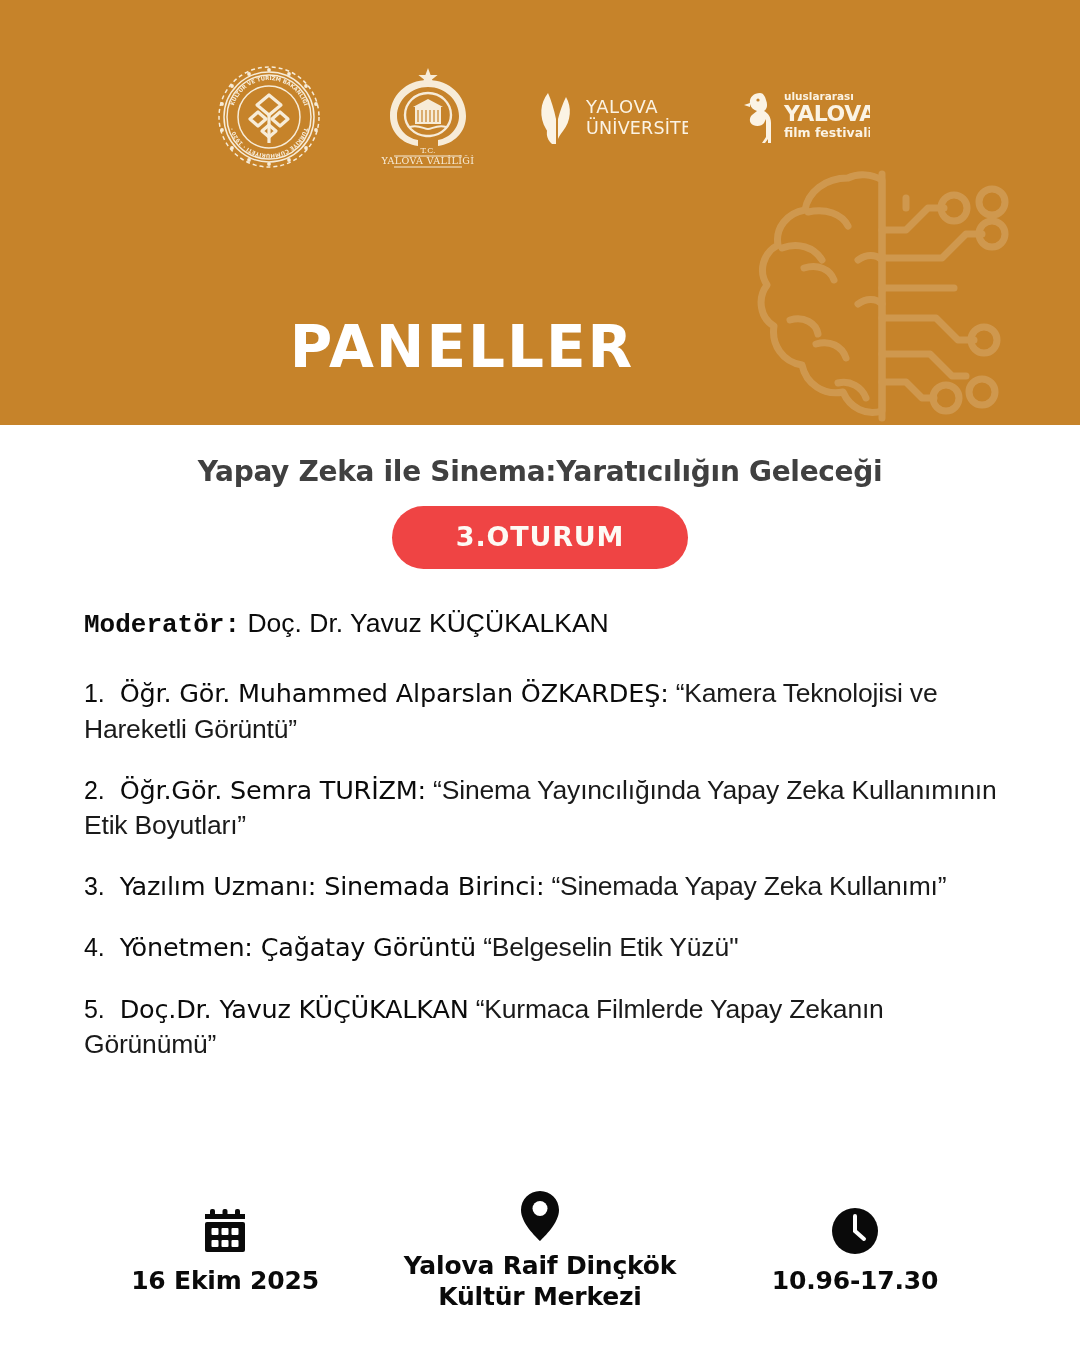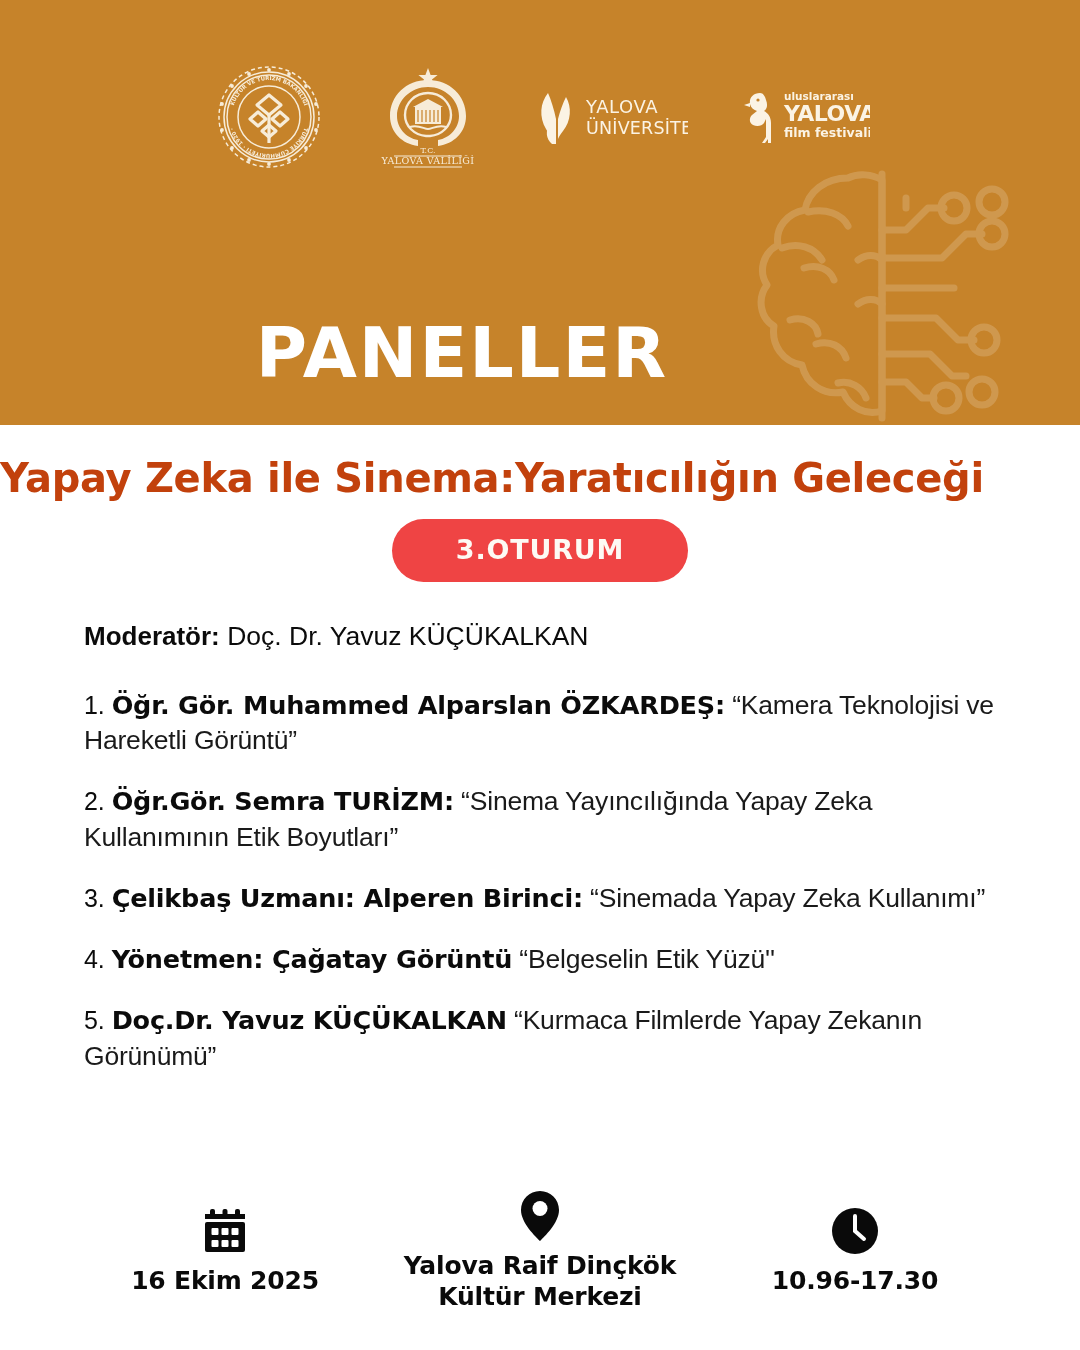--- a/index.html
+++ b/index.html
@@ -56,34 +56,34 @@
   .logo-festival { width: 130px; height: 60px; }
 
   .paneller-title {
     position: absolute;
     left: 0;
     top: 318px;
     width: 924px;
     text-align: center;
     color: #ffffff;
     font-family: "DejaVu Sans", sans-serif;
-    font-size: 70px;
+    font-size: 58px;
     font-weight: bold;
     letter-spacing: 2px;
     line-height: 1;
   }
 
   
   .subtitle {
     margin-top: 30px;
-    text-align: left;
+    text-align: center;
     font-family: "DejaVu Sans", sans-serif;
-    font-size: 40px;
+    font-size: 28px;
     font-weight: bold;
-    color: #c2410c;
+    color: #404040;
     letter-spacing: -0.3px;
   }
 
   .pill-wrap {
     display: flex;
     justify-content: center;
     margin-top: 18px;
   }
 
   .session-pill {
@@ -108,39 +108,40 @@
 
   .moderator-line {
     font-family: "Liberation Sans", sans-serif;
     font-size: 26.5px;
     color: #0b0b0b;
     line-height: 1.28;
     margin-bottom: 34px;
   }
   .moderator-line .lbl {
     font-weight: bold;
-    font-family: Liberation Sans, sans-serif;
+    font-family: Liberation Mono, monospace;
     font-size: 26px;
   }
 
   .panel-item {
     font-family: "Liberation Sans", sans-serif;
     font-size: 26.5px;
     color: #0b0b0b;
     line-height: 1.33;
     margin-bottom: 26px;
     letter-spacing: -0.2px;
   }
   .panel-item .num {
     font-size: 25px;
   }
   .panel-item .who {
-    font-weight: bold;
+    font-weight: normal;
     font-family: "DejaVu Sans", sans-serif;
     font-size: 25.5px;
+    margin-left: 8px;
   }
   .panel-item .topic {
     color: #1a1a1a;
   }
 
   
   .footer {
     position: absolute;
     left: 0;
     bottom: 38px;
@@ -327,21 +328,21 @@
   </div>
 
   <div class="panel-item">
     <span class="num">2.</span>
     <span class="who">Öğr.Gör. Semra TURİZM:</span>
     <span class="topic">“Sinema Yayıncılığında Yapay Zeka Kullanımının Etik Boyutları”</span>
   </div>
 
   <div class="panel-item">
     <span class="num">3.</span>
-    <span class="who">Çelikbaş Uzmanı: Alperen Birinci:</span>
+    <span class="who">Yazılım Uzmanı: Sinemada Birinci:</span>
     <span class="topic">“Sinemada Yapay Zeka Kullanımı”</span>
   </div>
 
   <div class="panel-item">
     <span class="num">4.</span>
     <span class="who">Yönetmen: Çağatay Görüntü</span>
     <span class="topic">“Belgeselin Etik Yüzü''</span>
   </div>
 
   <div class="panel-item">

